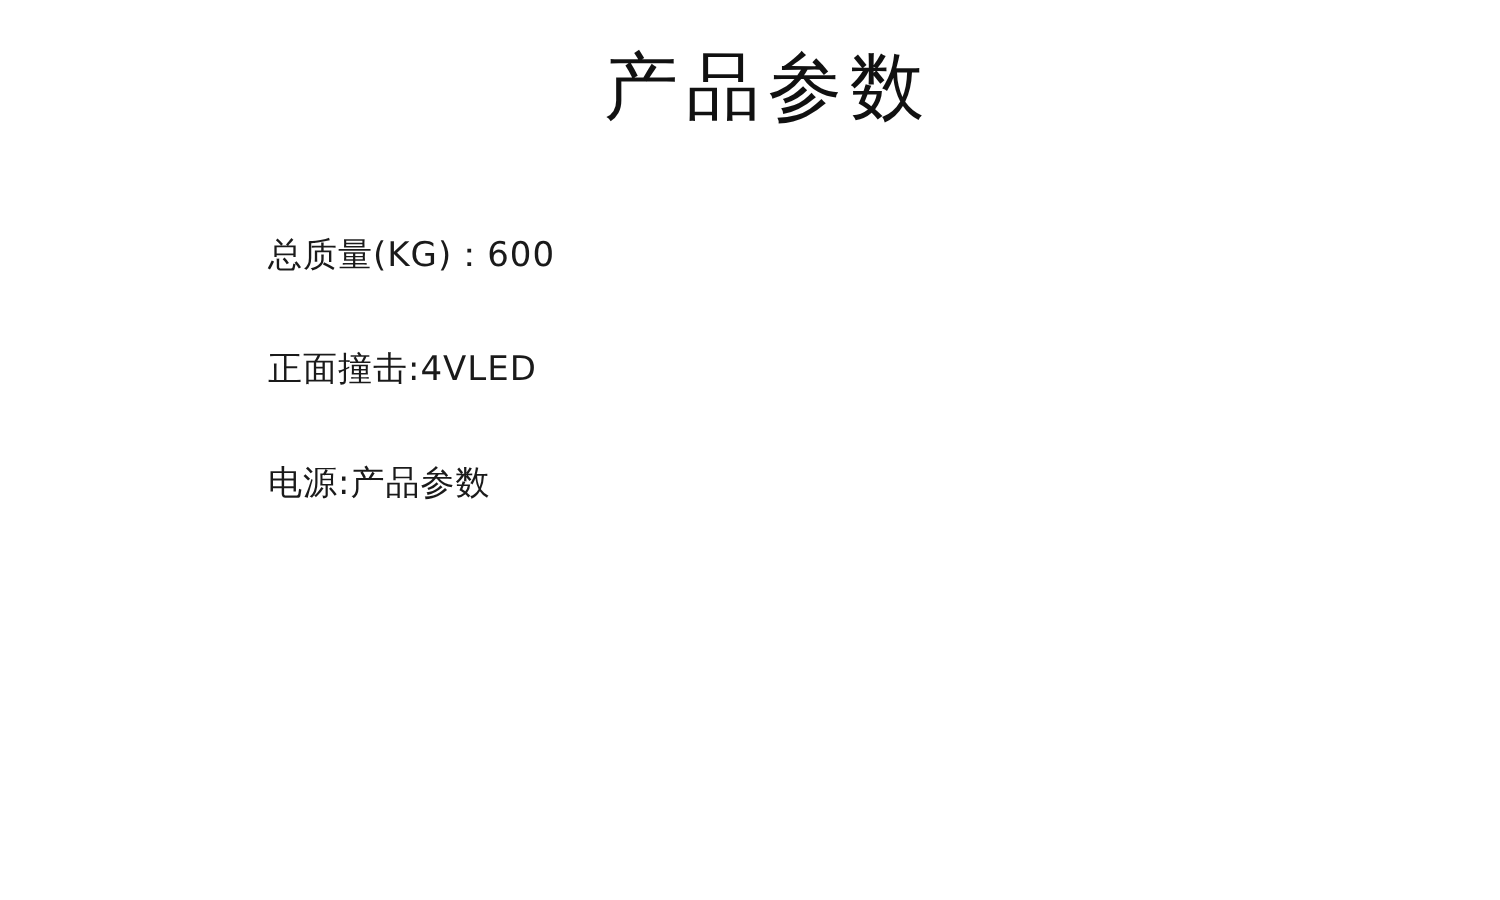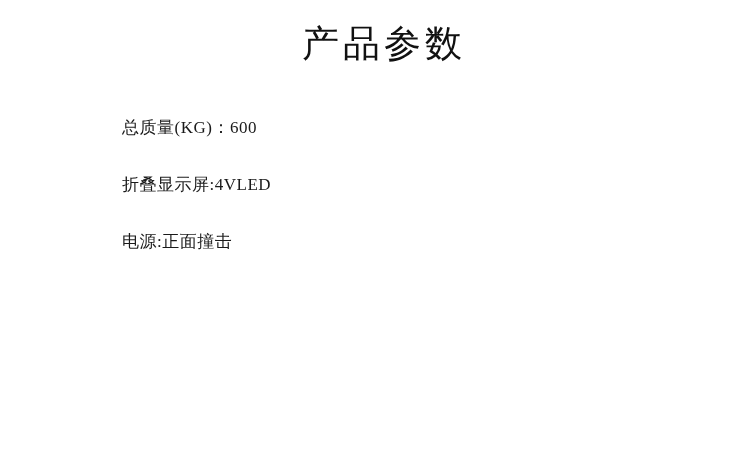--- a/index.html
+++ b/index.html
@@ -30,23 +30,22 @@
     padding-top: 22px;
     line-height: 1.2;
     padding-left: 18px;
   }
   .spec-list {
     margin: 0;
     padding: 0;
     list-style: none;
     position: absolute;
     top: 100px;
-    left: 0;
+    left: 12px;
     right: 0;
-    font-family: Liberation Serif, serif;
   }
   .spec-item {
     font-size: 17px;
     line-height: 1.3;
     color: #1a1a1a;
     padding-left: 122px;
     height: 57px;
     display: flex;
     align-items: center;
     letter-spacing: 0.5px;
@@ -55,17 +54,17 @@
 </style>
 </head>
 <body>
 
 <div class="page">
 
   <h1 class="title">产品参数</h1>
 
   <ul class="spec-list">
     <li class="spec-item">总质量(KG)：600</li>
-    <li class="spec-item">折叠显示屏:4VLED</li>
-    <li class="spec-item">电源:正面撞击</li>
+    <li class="spec-item">正面撞击:4VLED</li>
+    <li class="spec-item">电源:产品参数</li>
   </ul>
 
 </div>
 
 </body></html>

